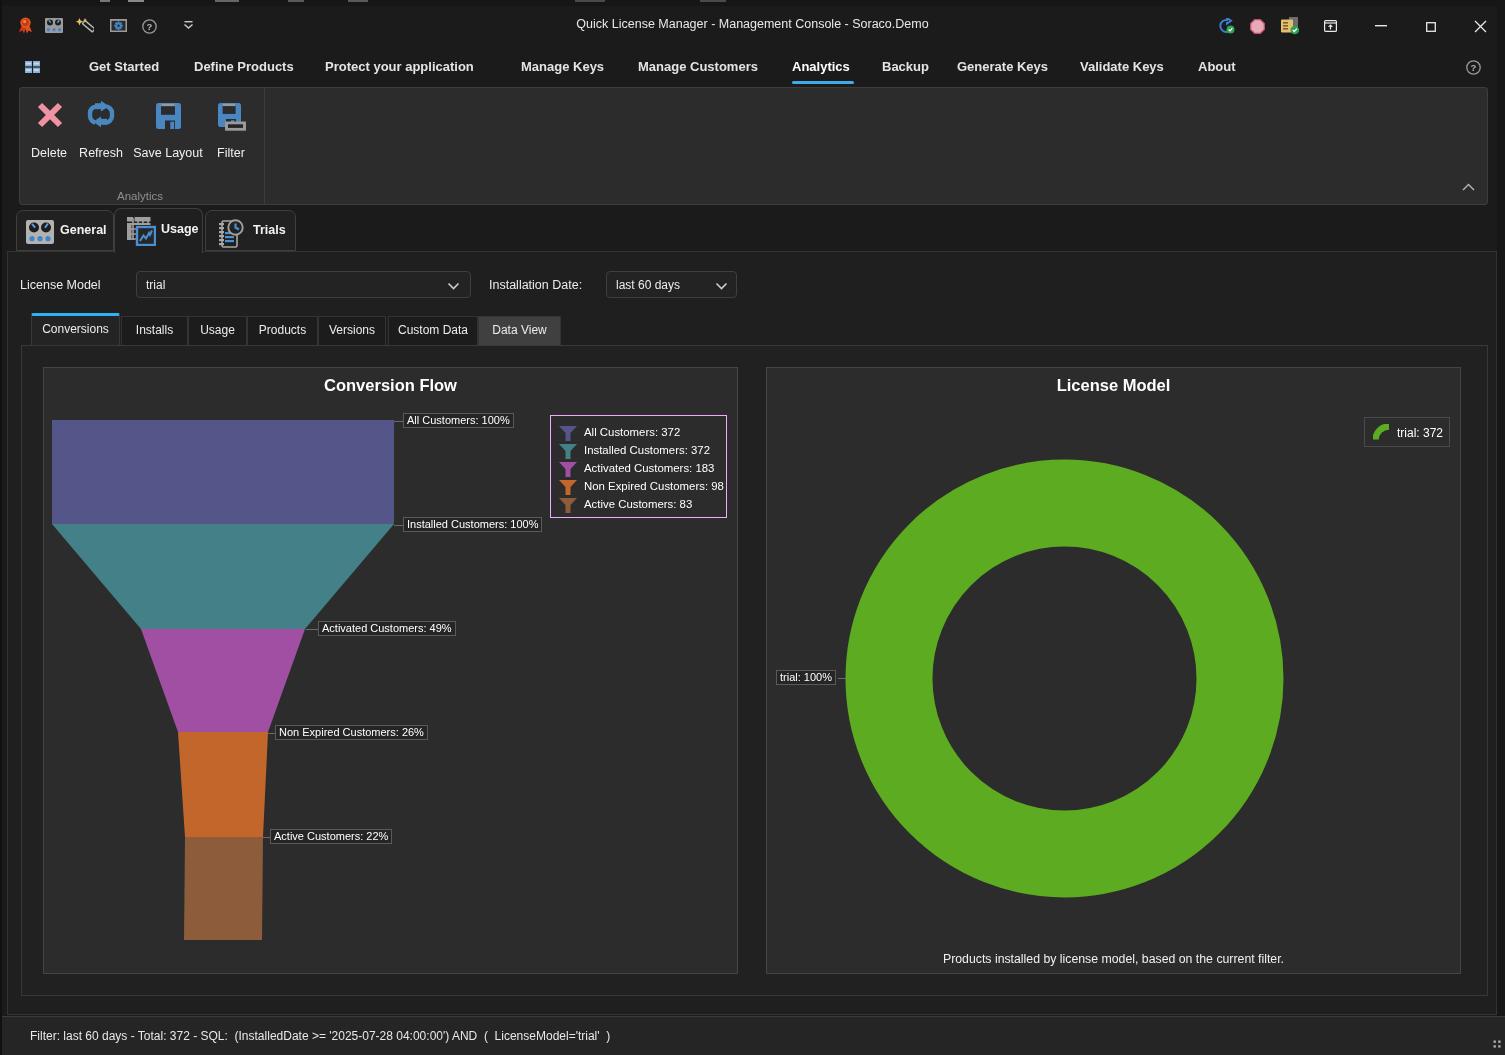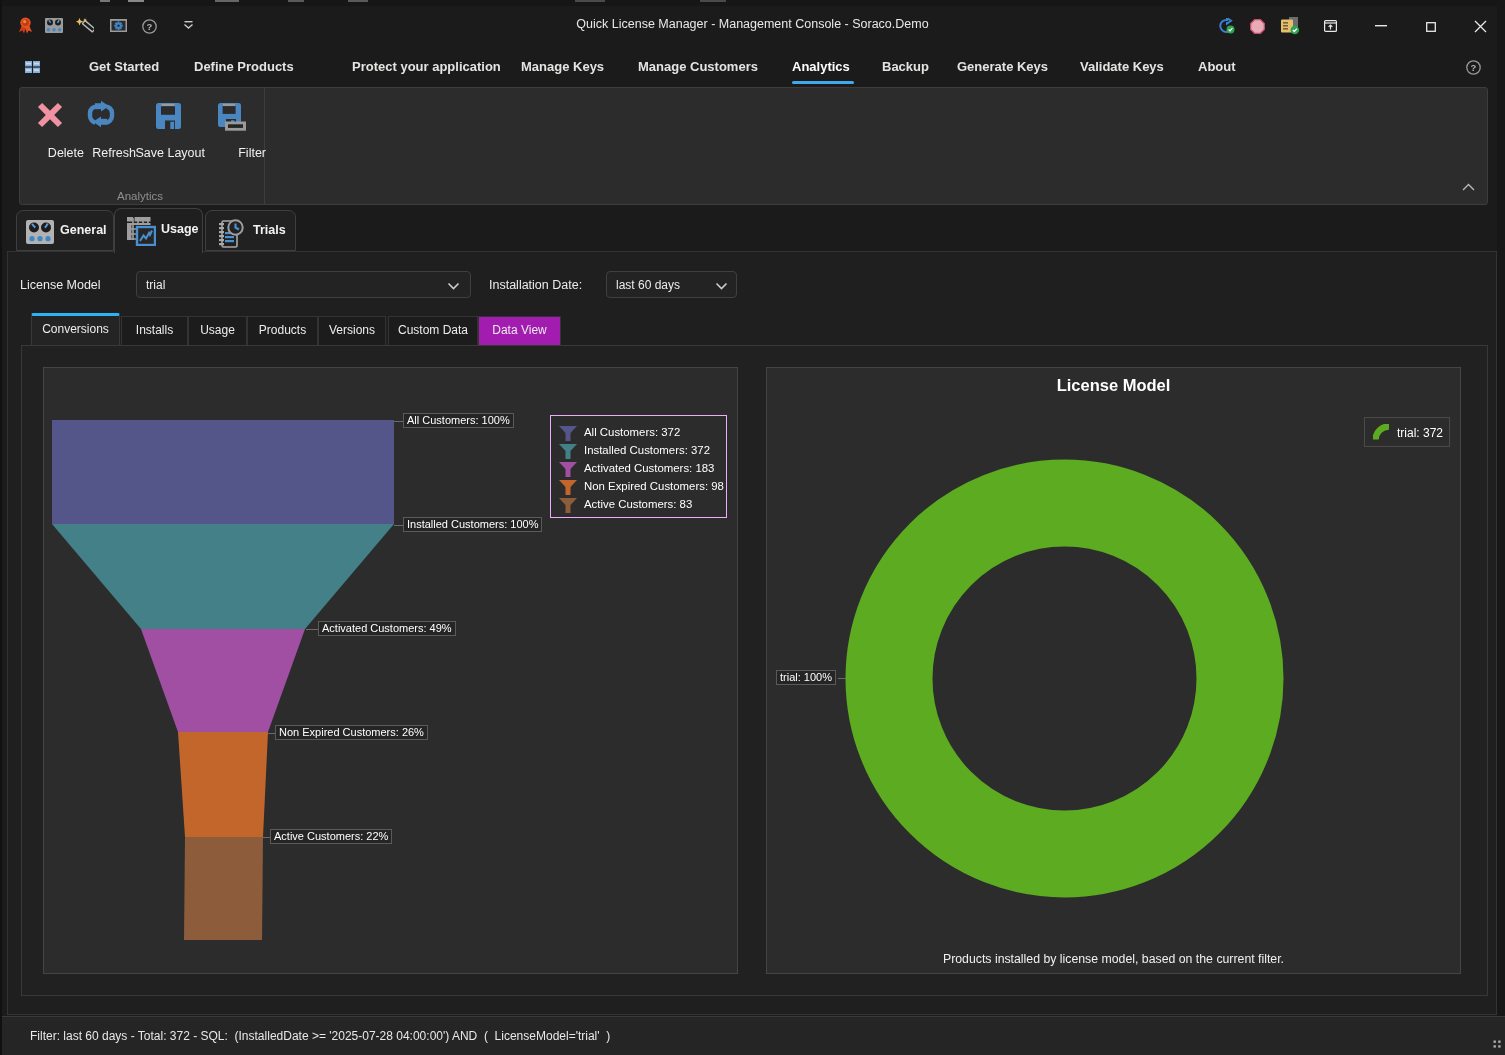--- a/index.html
+++ b/index.html
@@ -11,21 +11,21 @@
 #titlebar { position:absolute; left:0; top:6px; width:1505px; height:44px; background:#1b1b1b; }
 #titletext { position:absolute; left:0; top:17px; width:1505px; text-align:center;
   font-size:12.5px; color:#e8e8e8; }
 #menurow { position:absolute; left:0; top:50px; width:1505px; height:36px; background:#1b1b1b; }
 .mi { position:absolute; top:59px; font-size:13px; font-weight:600; color:#e4e4e2; white-space:nowrap; }
 .mi.sel { color:#ffffff; }
 #anaund { position:absolute; left:792px; top:81px; width:62px; height:3px; background:#41a8ea; border-radius:2px; }
 #ribbon { position:absolute; left:19px; top:87px; width:1469px; height:118px; background:#2c2c2c;
   border:1px solid #3d3d3d; border-radius:3px; }
 #ribsep { position:absolute; left:264px; top:88px; width:1px; height:116px; background:#3d3d3d; }
-.riblabel { position:absolute; top:146px; font-size:12.5px; color:#f0f0f0; text-align:right; }
+.riblabel { position:absolute; top:146px; font-size:12.5px; color:#f0f0f0; text-align:center; }
 #grouplabel { position:absolute; left:75px; top:190px; width:130px; text-align:center; font-size:11.5px; color:#8f8f8f; }
 .tab1 { position:absolute; top:210px; height:41px; background:#212121; border:1px solid #3f3f3f;
   border-radius:7px 7px 0 0; }
 #tabUsage { top:208px; height:45px; background:#1f1f1f; border-bottom:none; z-index:5; }
 .tab1 .tx { position:absolute; font-size:12.5px; font-weight:600; color:#f2f2f2; }
 #usagebody { position:absolute; left:7px; top:251px; width:1490px; height:764px; background:#1f1f1f;
   border:1px solid #333333; }
 .formlabel { position:absolute; font-size:12.5px; color:#ececec; }
 .dd { position:absolute; height:27px; background:#232323; border:1px solid #3f3f3f; border-radius:4px; }
 .dd .dtx { position:absolute; left:9px; top:6px; font-size:12px; color:#ececec; }
@@ -141,21 +141,21 @@
       <rect x="1" y="1.7" width="5" height="1.8" fill="#c9dcef"></rect>
   <rect x="8" y="0" width="7" height="5.4" fill="#88aed6"></rect>
       <rect x="9" y="1.7" width="5" height="1.8" fill="#c9dcef"></rect>
   <rect x="0" y="6.6" width="7" height="5.4" fill="#88aed6"></rect>
       <rect x="1" y="8.3" width="5" height="1.8" fill="#c9dcef"></rect>
   <rect x="8" y="6.6" width="7" height="5.4" fill="#88aed6"></rect>
       <rect x="9" y="8.3" width="5" height="1.8" fill="#c9dcef"></rect>
 </svg>
 <span class="mi" style="left:89px">Get Started</span>
 <span class="mi" style="left:194px">Define Products</span>
-<span class="mi" style="left:352px">Protect your application</span>
+<span class="mi" style="left:325px">Protect your application</span>
 <span class="mi" style="left:521px">Manage Keys</span>
 <span class="mi" style="left:638px">Manage Customers</span>
 <span class="mi sel" style="left:792px">Analytics</span>
 <span class="mi" style="left:882px">Backup</span>
 <span class="mi" style="left:957px">Generate Keys</span>
 <span class="mi" style="left:1080px">Validate Keys</span>
 <span class="mi" style="left:1198px">About</span>
 <div id="anaund"></div>
 <svg class="abs" style="left:1466px;top:60px" width="15" height="15" viewBox="0 0 15 15">
   <circle cx="7.5" cy="7.5" r="6.7" fill="none" stroke="#9a9a9a" stroke-width="1.3"></circle>
@@ -265,22 +265,23 @@
         <path d="M1.5 1.5 L6.5 6.5 L11.5 1.5" fill="none" stroke="#cccccc" stroke-width="1.6"></path>
       </svg>
 </div>
 <div id="convbody"></div>
 <div class="tab2" style="left:31px;top:313px;width:89px;height:32px;background:#242424;border:1px solid #383838;border-bottom:none;border-top:3px solid #2fb2f3;border-radius:2px 2px 0 0;z-index:5;line-height:27px">Conversions</div>
 <div class="tab2" style="left:121px;top:316px;width:67px;height:29px;background:#1c1c1c;border:1px solid #333;border-bottom:none;line-height:27px">Installs</div>
 <div class="tab2" style="left:188px;top:316px;width:59px;height:29px;background:#1c1c1c;border:1px solid #333;border-bottom:none;line-height:27px">Usage</div>
 <div class="tab2" style="left:247px;top:316px;width:71px;height:29px;background:#1c1c1c;border:1px solid #333;border-bottom:none;line-height:27px">Products</div>
 <div class="tab2" style="left:318px;top:316px;width:68px;height:29px;background:#1c1c1c;border:1px solid #333;border-bottom:none;line-height:27px">Versions</div>
 <div class="tab2" style="left:388px;top:316px;width:90px;height:29px;background:#1c1c1c;border:1px solid #333;border-bottom:none;line-height:27px">Custom Data</div>
-<div class="tab2" style="left:478px;top:316px;width:83px;height:29px;background:#a21caf;border:1px solid #333;border-bottom:none;line-height:27px">Data View</div>
+<div class="tab2" style="left:478px;top:316px;width:83px;height:29px;background:#404040;border:1px solid #333;border-bottom:none;line-height:27px">Data View</div>
 <div class="panel" style="left:43px"></div>
+<div class="ptitle" style="left:43px">Conversion Flow</div>
 <svg class="abs" style="left:43px;top:367px" width="695" height="607" viewBox="0 0 695 607">
   <polygon points="9,53 351,53 351,157 9,157" fill="#545589"></polygon>
   <polygon points="9,157 351,157 262,262 98,262" fill="#438088"></polygon>
   <polygon points="98,262 262,262 225,365 135,365" fill="#a04fa3"></polygon>
   <polygon points="135,365 225,365 220,470 142,470" fill="#c3662c"></polygon>
   <polygon points="142,470 220,470 219,573 141,573" fill="#8c5c3b"></polygon>
 </svg>
 <div class="fline" style="left:394px;top:421px;width:9px"></div>
 <div class="flabel" style="left:403px;top:413px">All Customers: 100%</div>
 <div class="fline" style="left:394px;top:525px;width:9px"></div>

